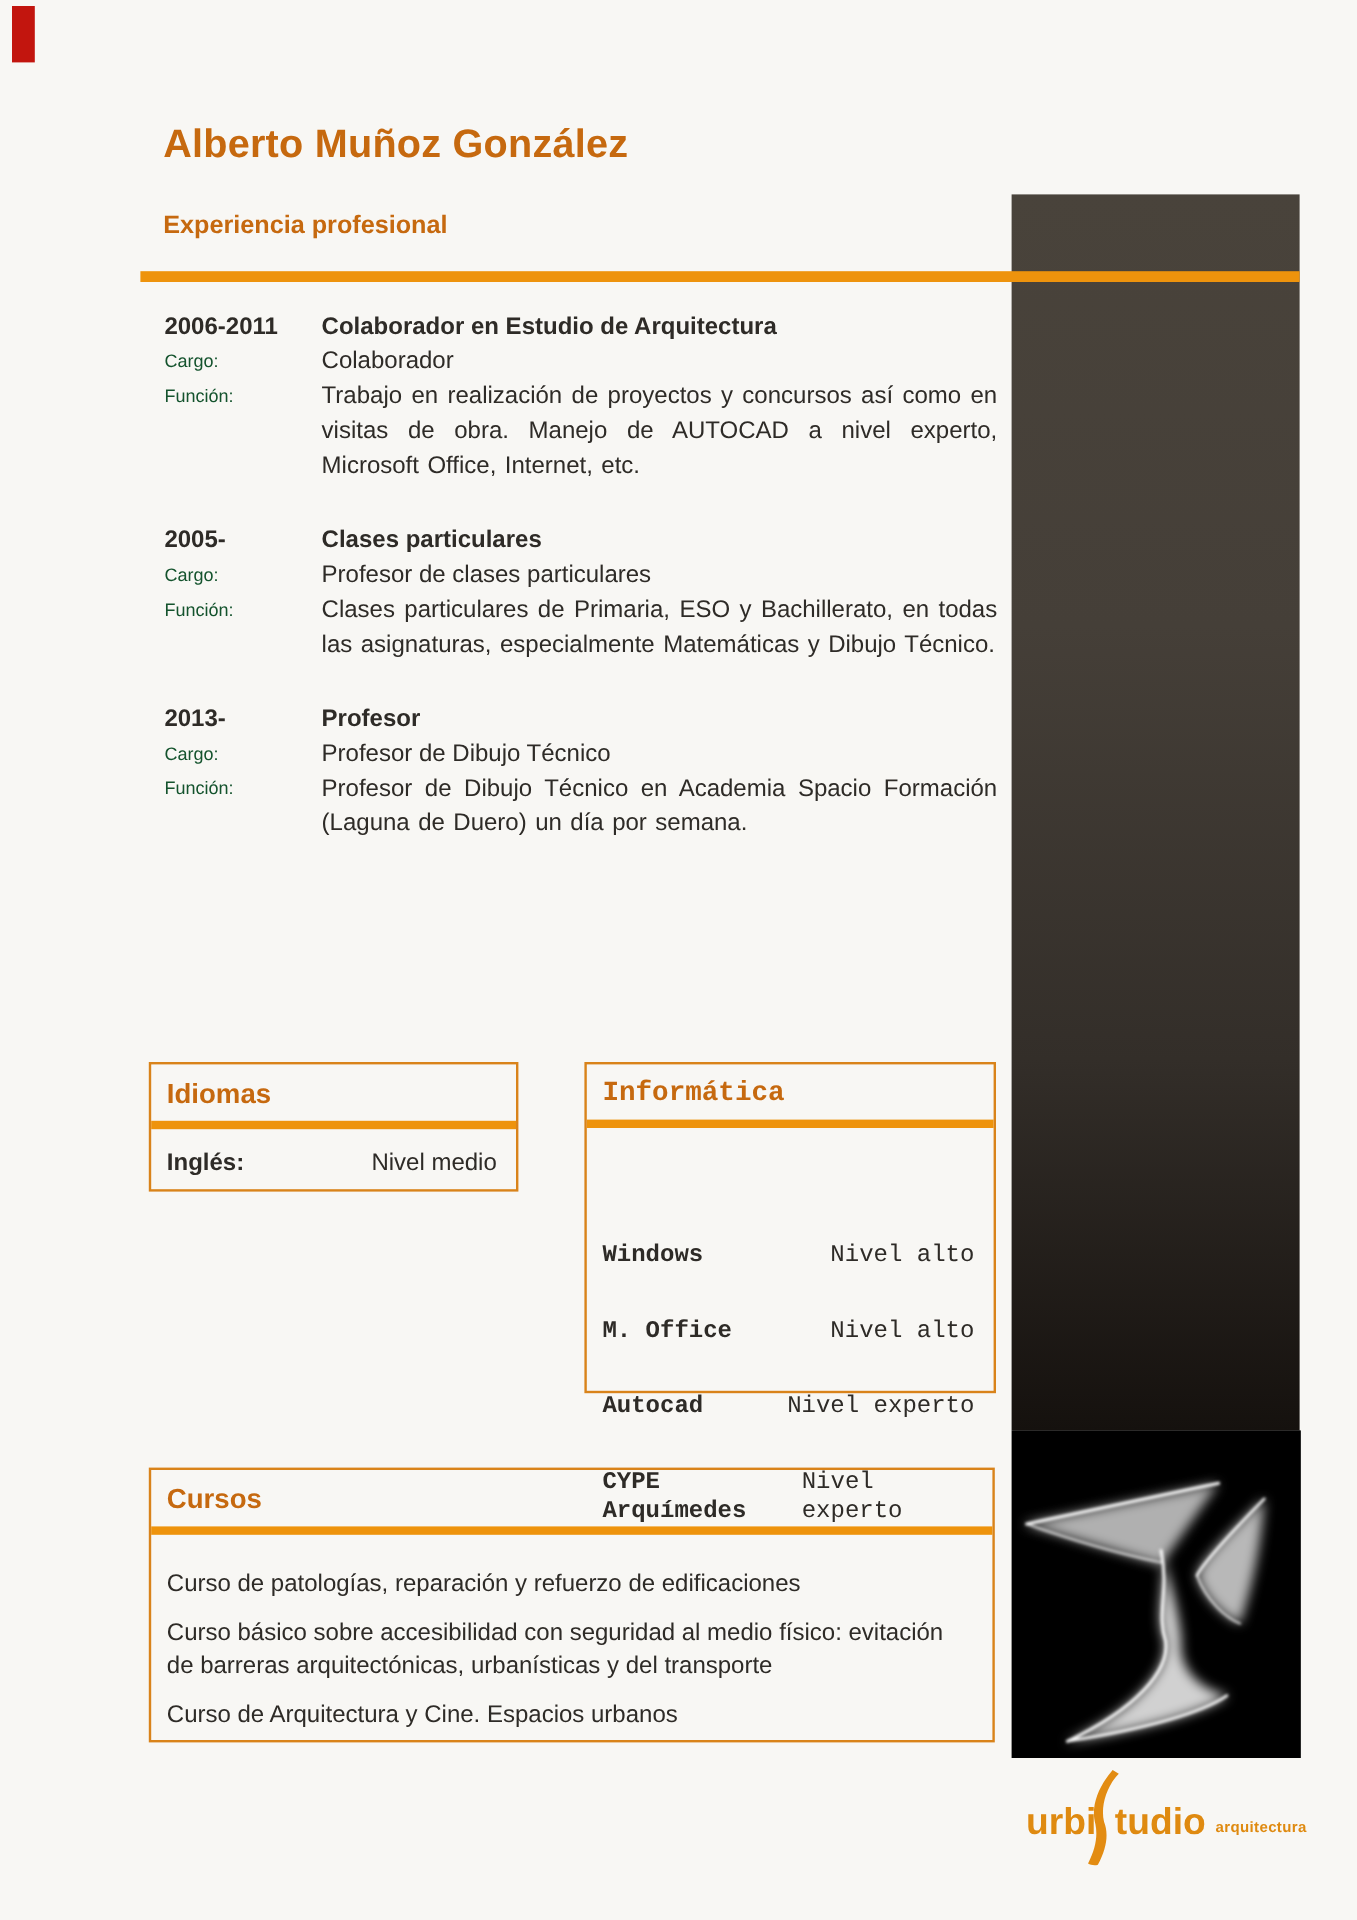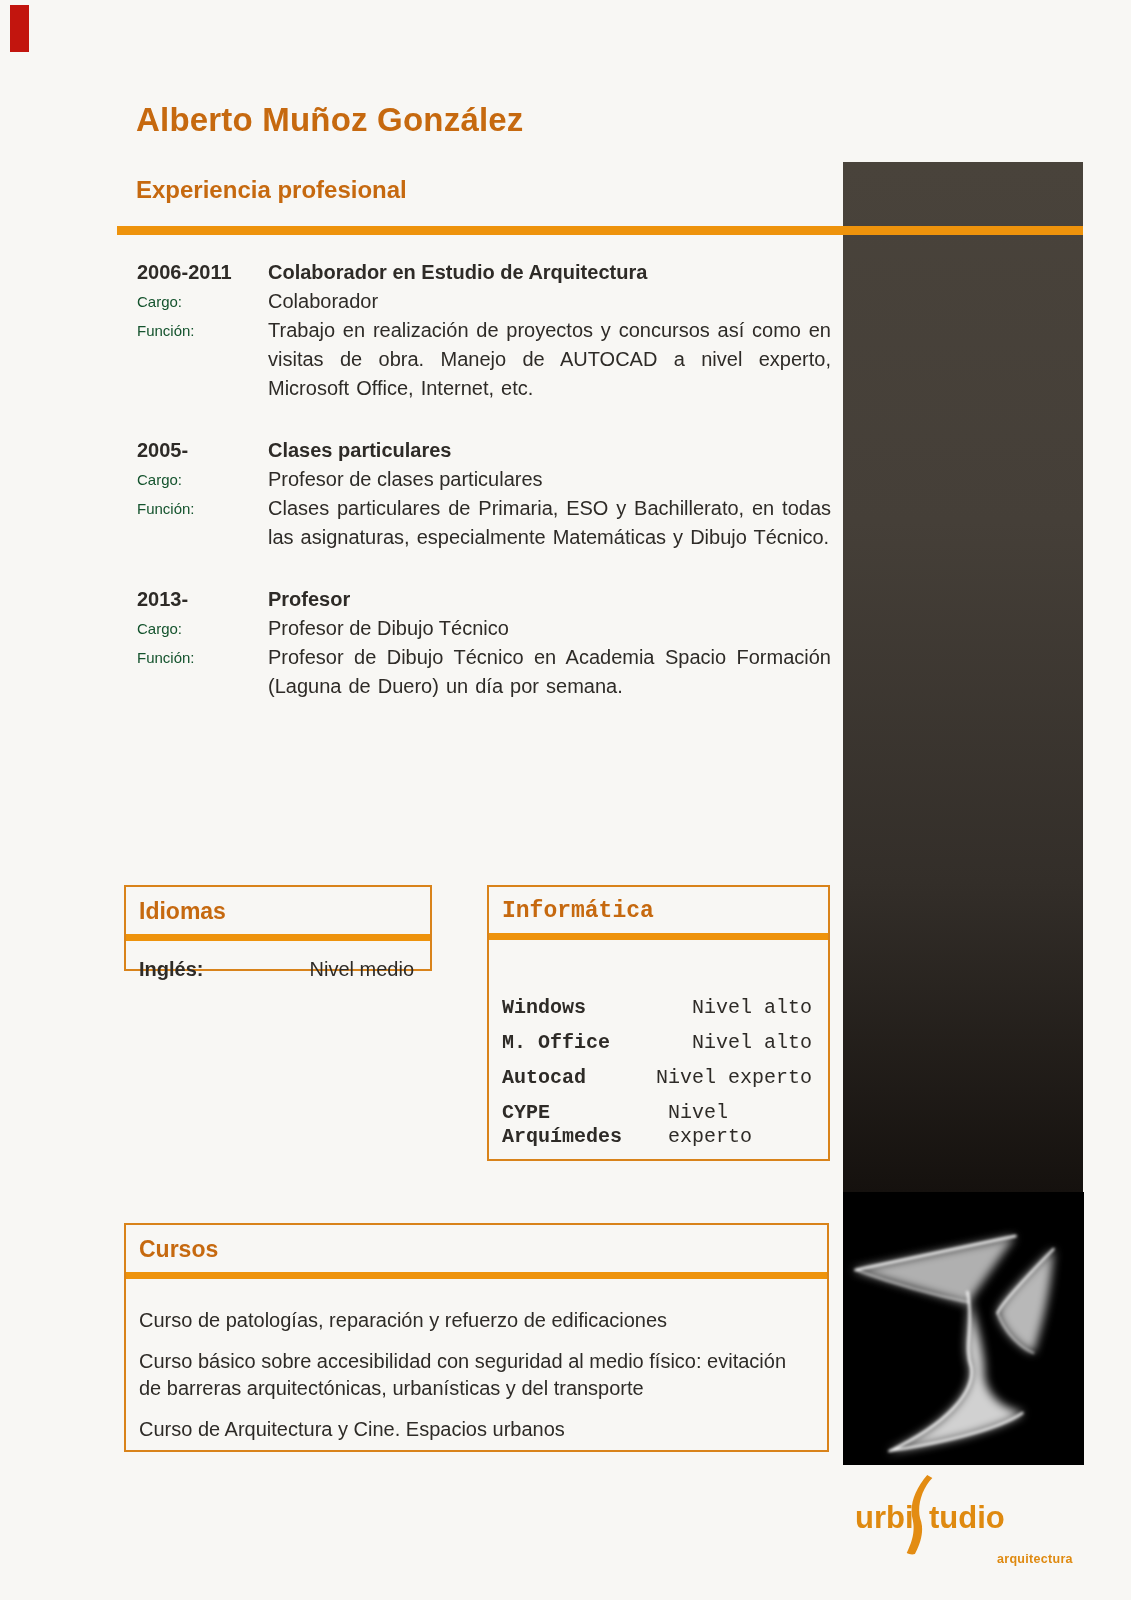--- a/index.html
+++ b/index.html
@@ -17,21 +17,21 @@
   
   .corner-mark { position:absolute; left:10px; top:5px; width:19px; height:47px; background:#c2150e; }
 
   
   .name {
     position:absolute; left:136px; top:101px;
     font-size:33px; font-weight:bold; color:#c6690f; letter-spacing:.2px;
   }
   .section-title {
     position:absolute; left:136px; top:176px;
-    font-size:24px; font-weight:bold; color:#c6690f;
+    font-size:21px; font-weight:bold; color:#c6690f;
   }
   .h-rule {
     position:absolute; left:117px; top:226px; width:966px; height:9px;
     background:#ee930c; z-index:5;
   }
 
   
   .sidebar {
     position:absolute; left:843px; top:162px; width:240px; height:1030px;
     background:linear-gradient(180deg,#49433b 0%, #453f38 35%, #332e29 70%, #15110e 100%);
@@ -48,48 +48,48 @@
   .entry { margin-bottom:33px; }
   .row { display:grid; grid-template-columns:131px 1fr; }
   .period { font-size:20px; font-weight:bold; line-height:29px; }
   .job-title { font-size:20px; font-weight:bold; line-height:29px; }
   .lab { font-size:15px; color:#14532d; line-height:29px; }
   .val { font-size:20px; line-height:29px; }
   .just { text-align:justify; word-spacing:1.5px; }
 
   
   .box { position:absolute; border:2px solid #d9831a; background:transparent; z-index:2; }
-  .box-idiomas   { left:124px; top:885px;  width:308px; height:86px; }
+  .box-idiomas   { left:124px; top:885px;  width:308px; height:108px; }
   .box-otros     { left:124px; top:1016px; width:308px; height:141px; }
   .box-inform    { left:487px; top:885px;  width:343px; height:276px;font-family:Liberation Mono, monospace; }
   .box-cursos    { left:124px; top:1223px; width:705px; height:229px; }
   .box-title {
     font-size:23px; font-weight:bold; color:#c6690f;
     padding:11px 0 9px 13px;
   }
   .box-rule { height:7px; background:#ee930c; }
   .kv {
     display:flex; justify-content:space-between; align-items:baseline;
     padding:0 16px 0 13px; font-size:20px; line-height:24px;
   }
   .kv .k { font-weight:bold; }
   .idiomas-body { padding-top:16px; }
   .inform-body { padding-top:56px; }
-  .inform-body .kv { margin-bottom:11px; }
+  .inform-body .kv { margin-bottom:11px;margin-top:39px; }
   .otros-body { padding-top:24px; }
   .otros-line { padding-left:13px; font-size:20px; line-height:28px; }
   .cursos-body { padding:28px 22px 0 13px; }
   .curso-item { font-size:20px; line-height:27px; margin-bottom:14px; }
 
   
   .logo { position:absolute; left:845px; top:1473px; width:270px; height:95px; z-index:2; }
   .logo .t1 { position:absolute; left:10px; top:27px; font-size:31px; font-weight:bold; color:#df8a10; }
   .logo .s  { position:absolute; left:59px; top:2px; width:30px; height:80px; }
   .logo .t2 { position:absolute; left:84px; top:27px; font-size:31px; font-weight:bold; color:#df8a10; }
-  .logo .tag{ position:absolute; left:152px; top:43px; font-size:12.5px; font-weight:bold; color:#df8a10; letter-spacing:.3px;margin-top:36px; }
+  .logo .tag{ position:absolute; left:168px; top:43px; font-size:12.5px; font-weight:bold; color:#df8a10; letter-spacing:.3px; }
 </style>
 </head>
 <body>
 
 <div class="page">
 
   <div class="corner-mark"></div>
 
   <div class="sidebar"></div>
 

